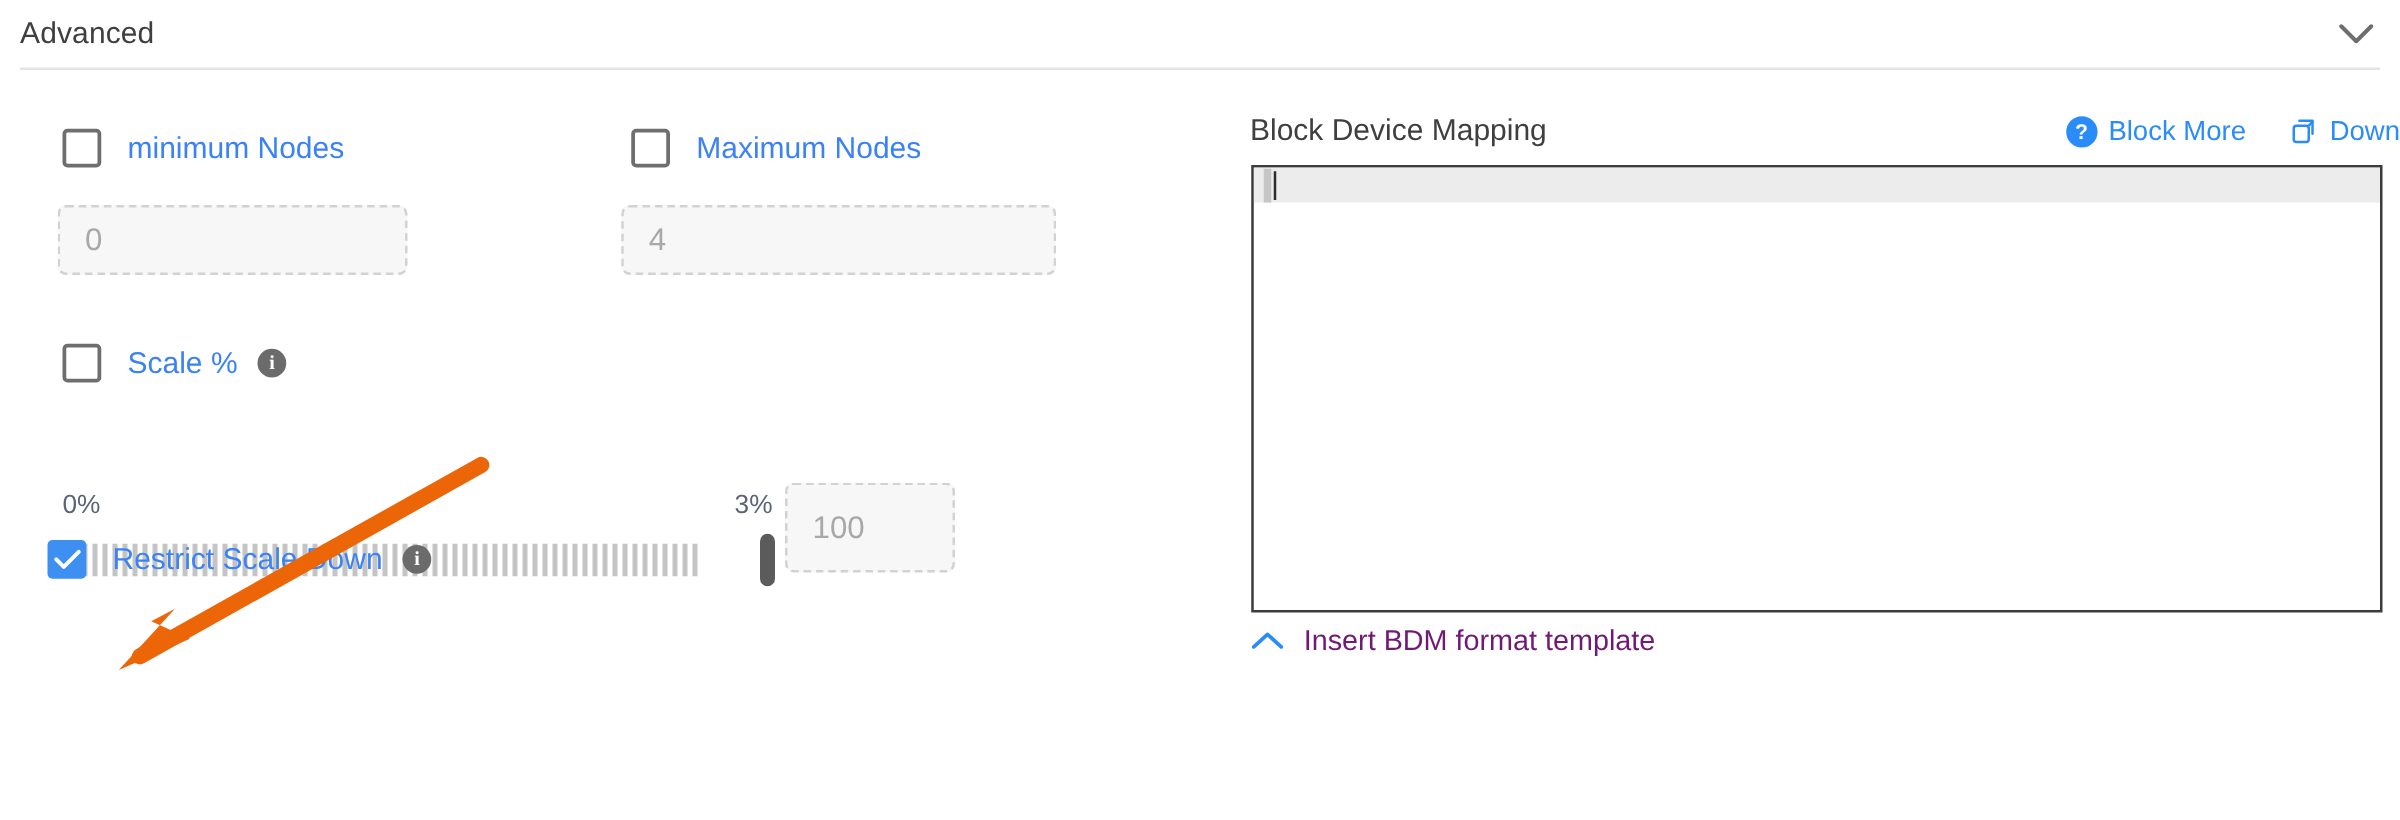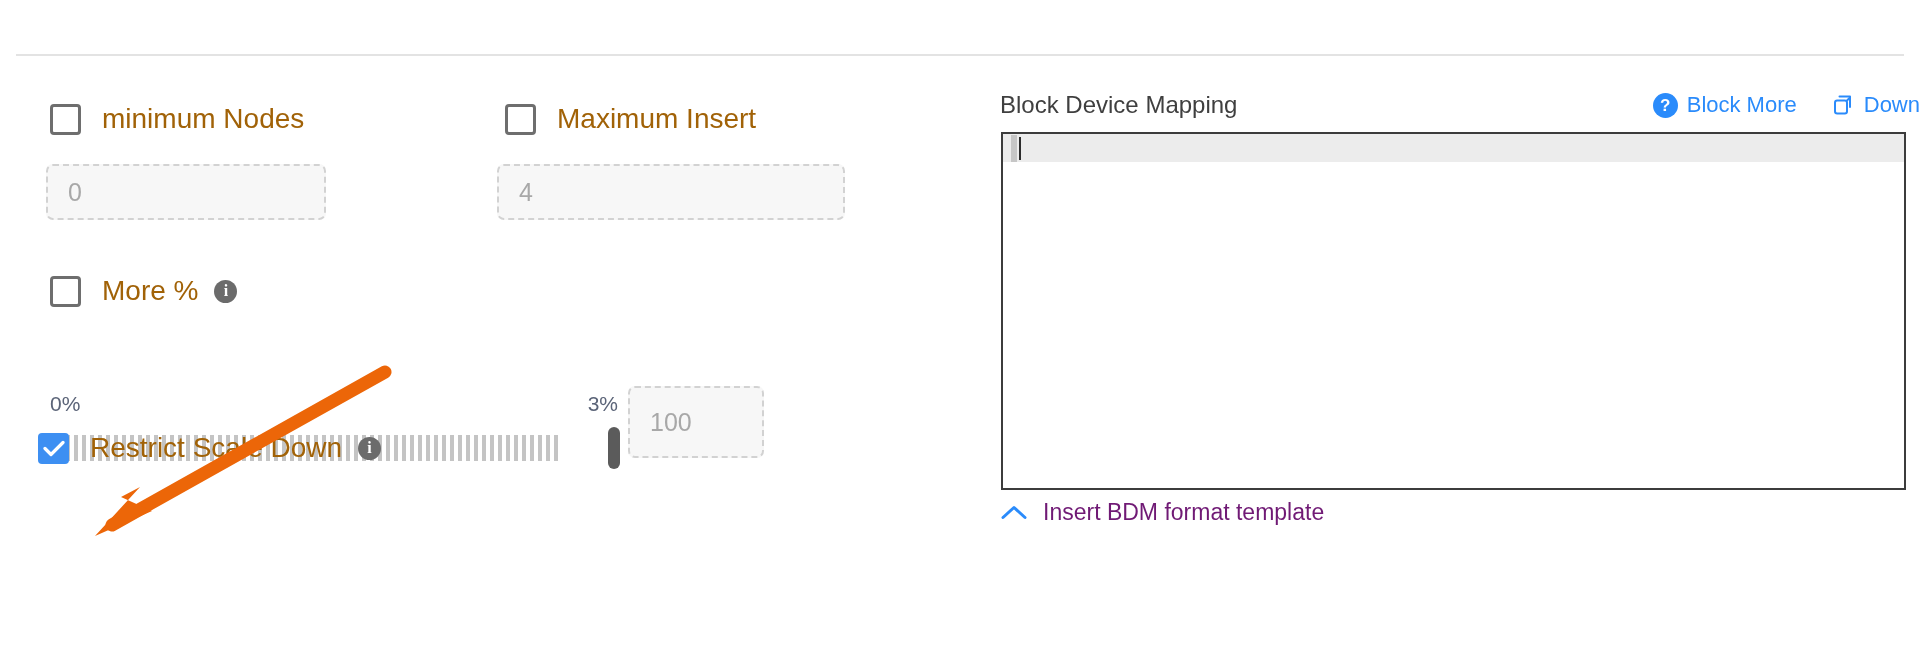--- a/index.html
+++ b/index.html
@@ -72,22 +72,22 @@
   .cb.checked {
     border: none;
     background: #3d8ff2;
     border-radius: 4px;
     display: flex;
     align-items: center;
     justify-content: center;
   }
   .cb-label {
     margin-left: 21px;
-    font-size: 28px;
-    color: #a16207;
+    font-size: 24px;
+    color: #3b82f6;
     white-space: nowrap;
   }
   .info-icon {
     margin-left: 16px;
     width: 23px; height: 23px;
     border-radius: 50%;
     background: #6b6b6b;
     color: #ffffff;
     font-size: 16px;
     font-weight: 700;
@@ -248,39 +248,48 @@
     left: 0; top: 0;
     width: 1920px; height: 656px;
     pointer-events: none;
   }
 </style>
 </head>
 <body>
 
 <div id="root">
 
+  <div class="section-header">
+    <span class="section-title">Advanced</span>
+    <span class="header-spacer"></span>
+    <span class="chevron-btn">
+      <svg class="chevron-down-svg" width="28" height="17" viewBox="0 0 28 17">
+        <path d="M2 2 L14 14 L26 2" fill="none" stroke="#6e6e6e" stroke-width="3.2" stroke-linecap="round" stroke-linejoin="round"></path>
+      </svg>
+    </span>
+  </div>
   <div class="header-rule"></div>
 
   <div class="left-col">
 
     <div class="checkbox-row" style="left:50px; top:47px;">
       <span class="cb"></span>
       <span class="cb-label">minimum Nodes</span>
     </div>
     <div class="num-field" style="left:46px; top:108px; width:280px;">0</div>
 
     <div class="checkbox-row" style="left:505px; top:47px;">
       <span class="cb"></span>
-      <span class="cb-label">Maximum Insert</span>
+      <span class="cb-label">Maximum Nodes</span>
     </div>
     <div class="num-field" style="left:497px; top:108px; width:348px;">4</div>
 
     <div class="checkbox-row" style="left:50px; top:219px;">
       <span class="cb"></span>
-      <span class="cb-label">More %</span>
+      <span class="cb-label">Scale %</span>
       <span class="info-icon">i</span>
     </div>
 
     <div class="slider-wrap">
       <div class="slider-scalelabels">
         <span>0%</span>
         <span>3%</span>
       </div>
       <div class="slider-track" id="slider-track">
           <span class="tick"></span>

